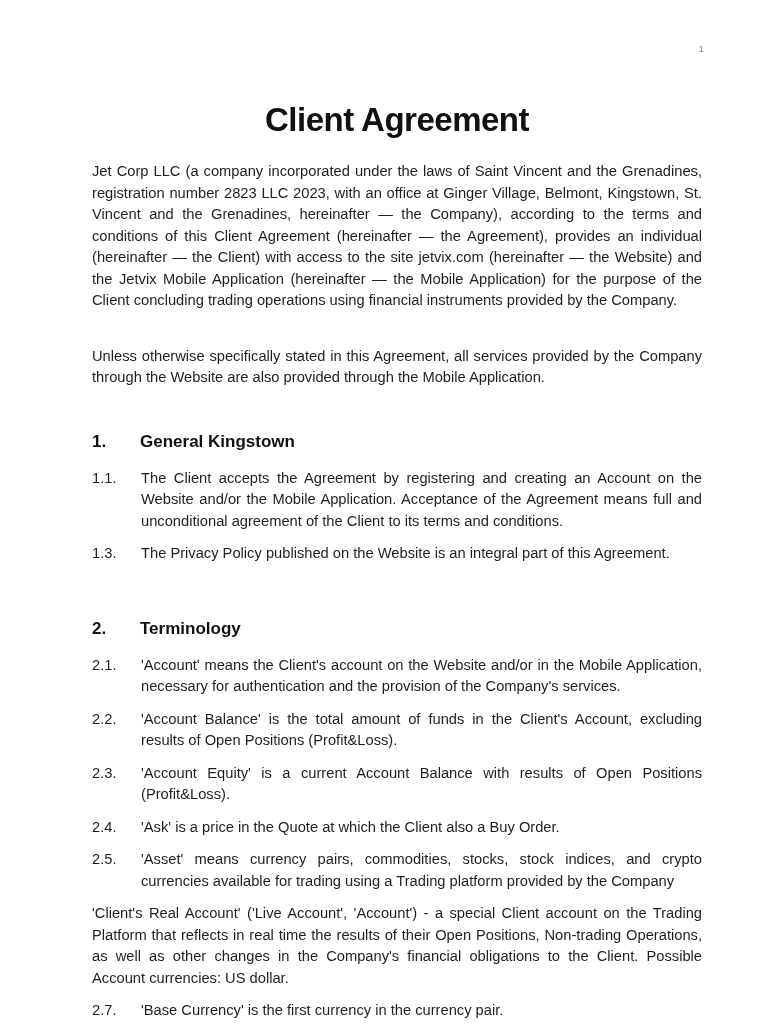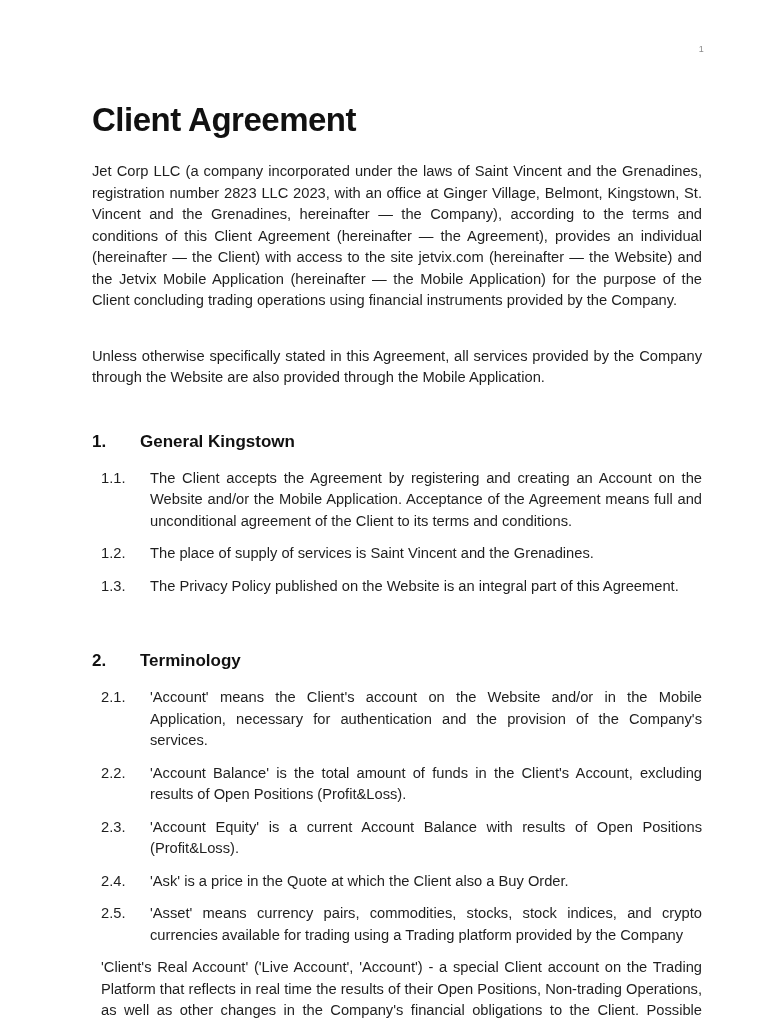--- a/index.html
+++ b/index.html
@@ -44,20 +44,21 @@
     width: 610px;
   }
 
   .doc-title {
     font-size: 33px;
     line-height: 40px;
     font-weight: 700;
     letter-spacing: -0.5px;
     margin: 0 0 21px 0;
     color: #111111;
+    text-align: center;
   }
 
   .para {
     font-size: 14.7px;
     line-height: 21.5px;
     text-align: justify;
     text-justify: inter-word;
     margin: 0 0 11px 0;
     color: #1f1f1f;
     hyphens: none;
@@ -87,21 +88,21 @@
   .gap-before-h1 { height: 42px; }
   .gap-after-h1  { height: 15px; }
   .gap-before-h2 { height: 42px; }
   .gap-after-h2  { height: 15px; }
 
   
   .clause {
     display: flex;
     font-size: 14.7px;
     line-height: 21.5px;
-    margin: 0 0 11px 9px;
+    margin: 0 0 11px 0;
     color: #1f1f1f;
   }
   .clause .num {
     flex: 0 0 49px;
     width: 49px;
     white-space: nowrap;
   }
   .clause .body {
     flex: 1 1 auto;
     text-align: justify;
@@ -137,24 +138,20 @@
       <span class="sec-title">General Kingstown</span>
     </div>
 
     <div class="gap-after-h1"></div>
 
     <div class="clause">
       <span class="num">1.1.</span>
       <span class="body"><span>The Client accepts the Agreement by registering and creating an Account on the Website </span><b>and/or</b><span> the Mobile Application. Acceptance of the Agreement means full and unconditional agreement of the Client to its terms and conditions.</span></span>
     </div>
 
-    <div class="clause">
-      <span class="num">1.2.</span>
-      <span class="body">The place of supply of services is Saint Vincent and the Grenadines.</span>
-    </div>
 
     <div class="clause">
       <span class="num">1.3.</span>
       <span class="body">The Privacy Policy published on the Website is an integral part of this Agreement.</span>
     </div>
 
     <div class="gap-before-h2"></div>
 
     <div class="section-heading">
       <span class="sec-num">2.</span>

